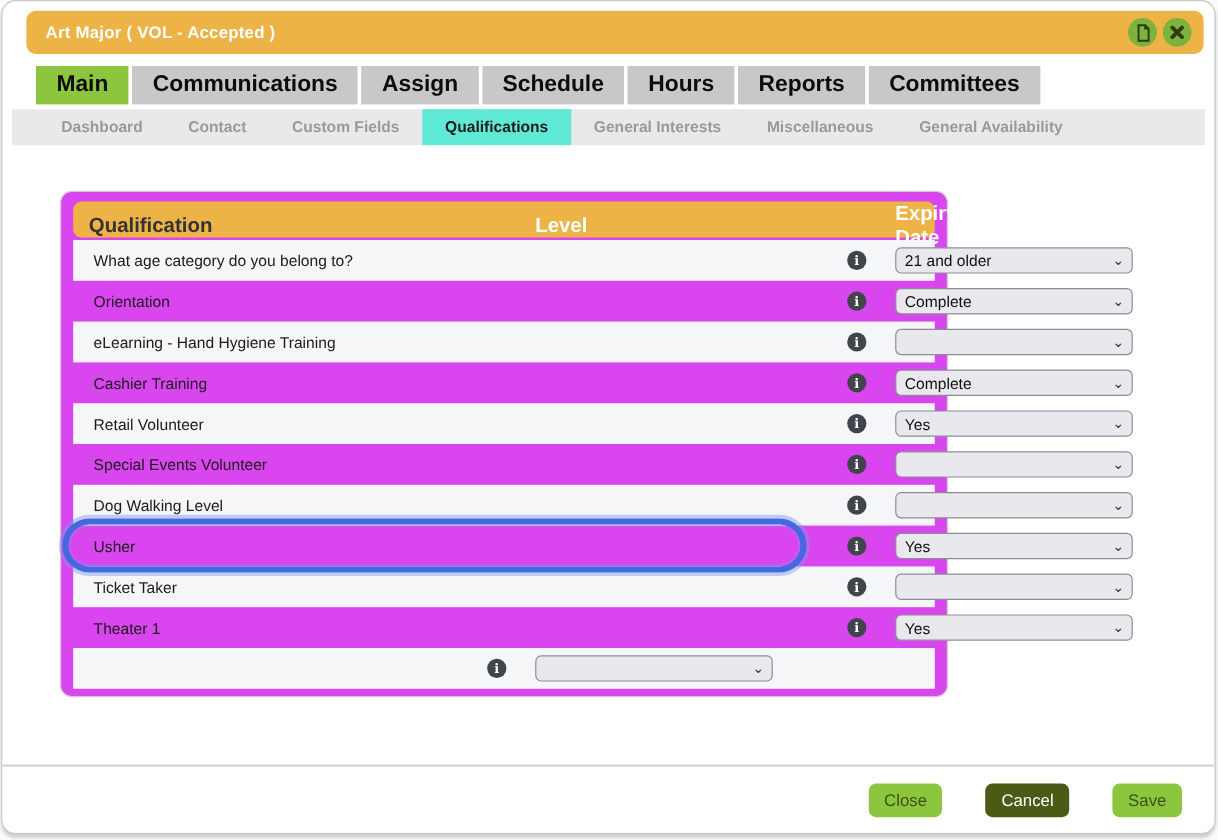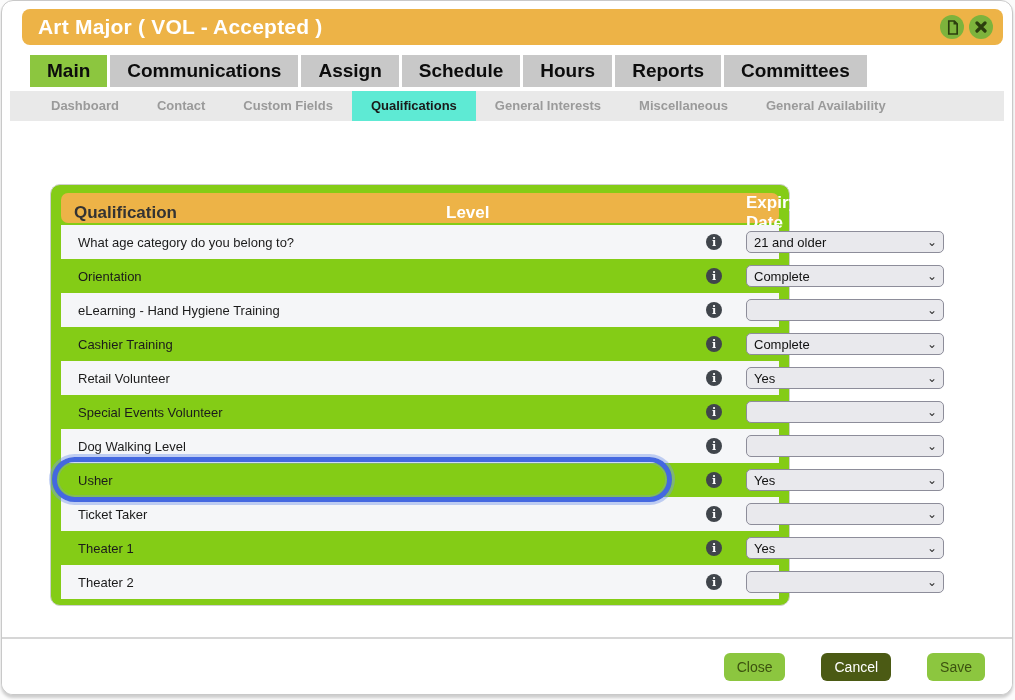--- a/index.html
+++ b/index.html
@@ -8,21 +8,21 @@
     position:absolute; left:1px; top:0; width:1012px; height:695px;
     background:#fff; border:1px solid #c9c9c9; border-radius:12px;
     box-shadow:0 3px 3px rgba(0,0,0,.18); overflow:hidden;
   }
   
   .titlebar {
     position:absolute; left:20px; top:8px; right:9px; height:36px;
     background:#edb347; border-radius:8px; display:flex; align-items:center;
     padding:0 10px 0 16px;
   }
-  .titlebar h1 { color:#fff; font-size:21px; font-weight:bold; flex:1; letter-spacing:.2px; }
+  .titlebar h1 { color:#fff; font-size:14px; font-weight:bold; flex:1; letter-spacing:.2px; }
   .tb-btn {
     width:24px; height:24px; border-radius:50%; background:#7db33c;
     display:flex; align-items:center; justify-content:center; margin-left:5px; cursor:pointer;
     border:none;
   }
   
   .tabs { position:absolute; left:28px; top:54px; display:flex; gap:3px; }
   .tab {
     background:#c8c8c8; color:#0c0c0c; font-size:19px; font-weight:bold;
     line-height:32px; padding:0 17px; cursor:pointer; white-space:nowrap;
@@ -34,21 +34,21 @@
     background:#e9e9e9; display:flex; padding-left:22px;
   }
   .subtab {
     color:#9a9a9a; font-size:13px; font-weight:bold; line-height:30px;
     padding:0 19px; cursor:pointer; white-space:nowrap;
   }
   .subtab.active { background:#5eead4; color:#1a1a1a; }
   
   .card {
     position:absolute; left:48px; top:158px; width:740px; height:422px;
-    border:1px solid #cfcfcf; border-radius:10px; background:#84cc16; padding:8px 10px;margin-top:25px;
+    border:1px solid #cfcfcf; border-radius:10px; background:#d946ef; padding:8px 10px;
   }
   .card-header {
     height:30px; background:#edb347; border-radius:7px; display:grid;
     grid-template-columns:385px 300px 1fr; align-items:center; margin-bottom:2px;
   }
   .card-header .h-qual { font-size:17px; font-weight:bold; color:#333; padding-left:13px; }
   .card-header .h-level, .card-header .h-expiry { font-size:17px; font-weight:bold; color:#fff; }
   .rows {}
   .q-row {
     position:relative; height:34px; display:grid;
@@ -187,21 +187,20 @@
           <div class="q-label">Ticket Taker</div>
           <span class="q-info">i</span>
           <div class="select-wrap"><select><option></option></select><span class="chevron">⌄</span></div>
         </div>
         <div class="q-row">
           <div class="q-label">Theater 1</div>
           <span class="q-info">i</span>
           <div class="select-wrap"><select><option>Yes</option></select><span class="chevron">⌄</span></div>
         </div>
         <div class="q-row alt">
-          <div class="q-label">Theater 2</div>
           <span class="q-info">i</span>
           <div class="select-wrap"><select><option></option></select><span class="chevron">⌄</span></div>
         </div>
       </div>
   </div>
 
   <div class="footer">
       <button class="btn green">Close</button>
       <button class="btn dark">Cancel</button>
       <button class="btn green">Save</button>

